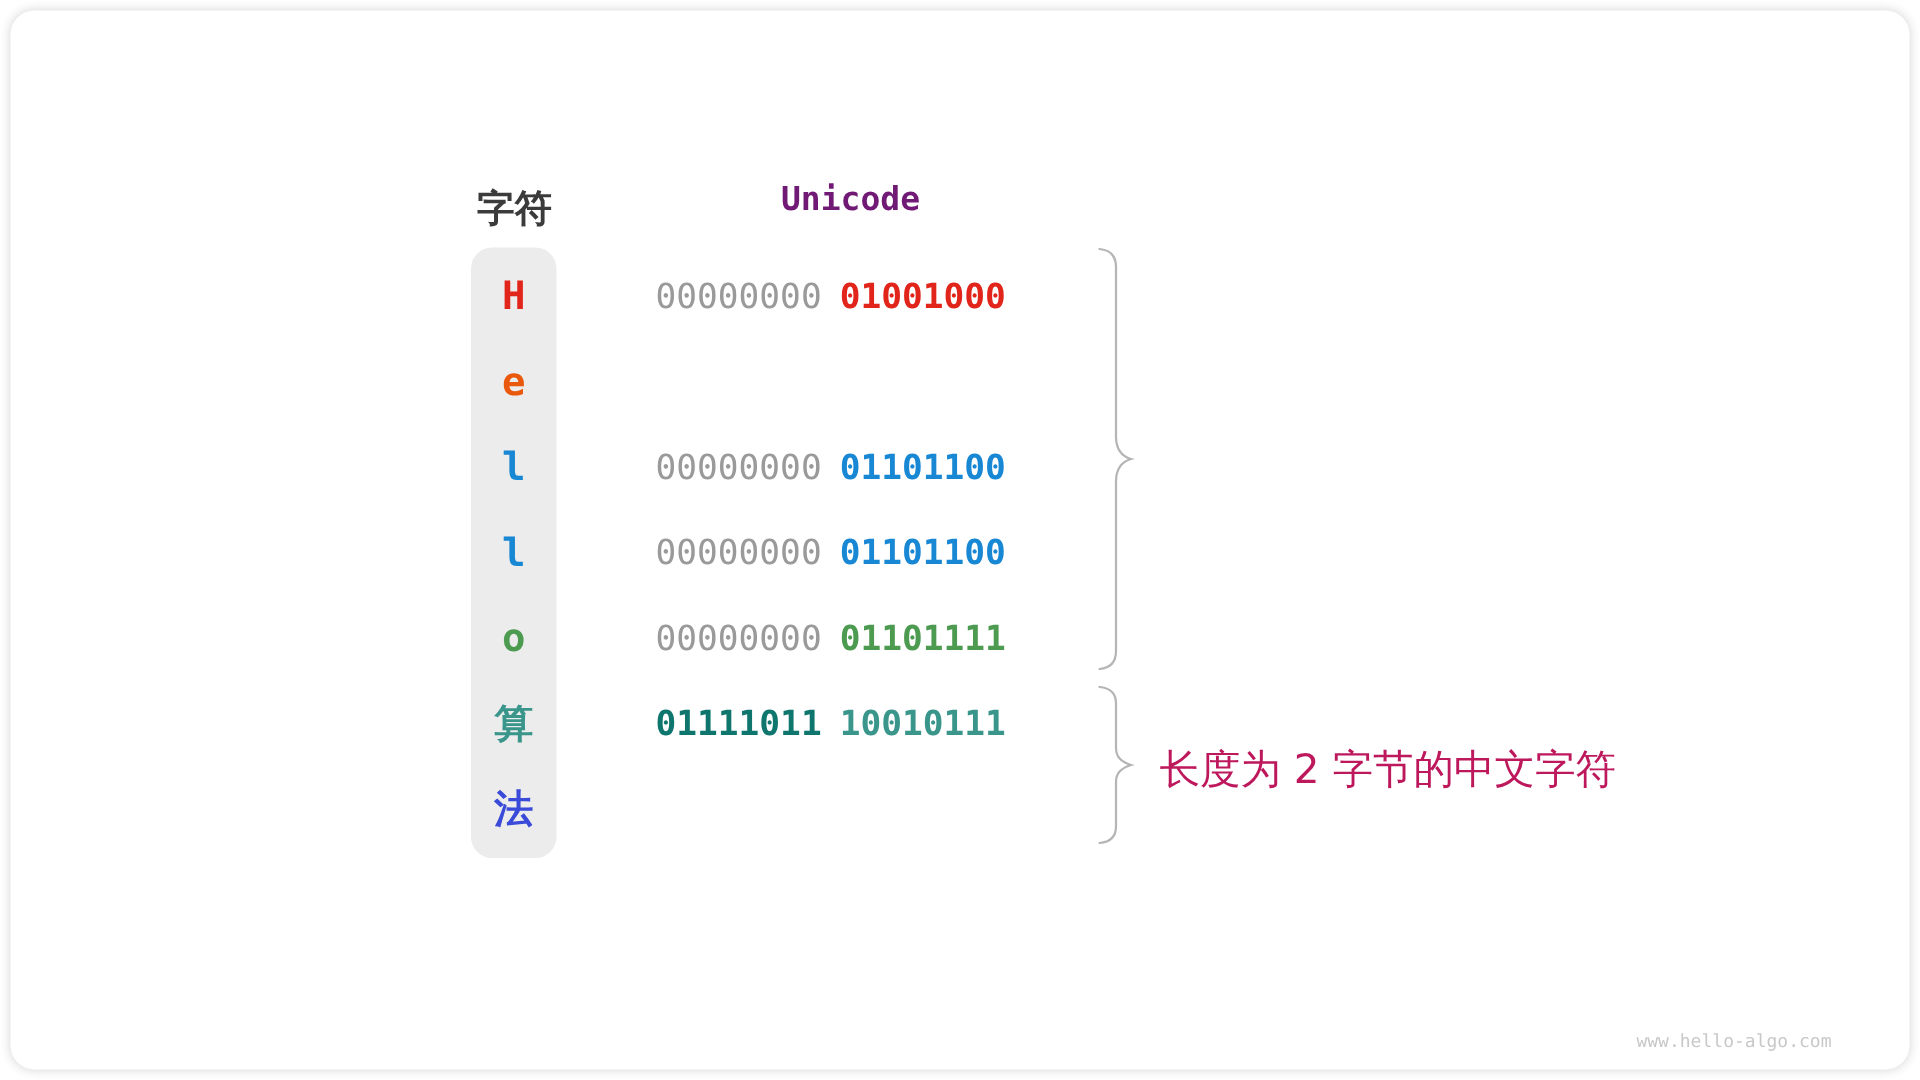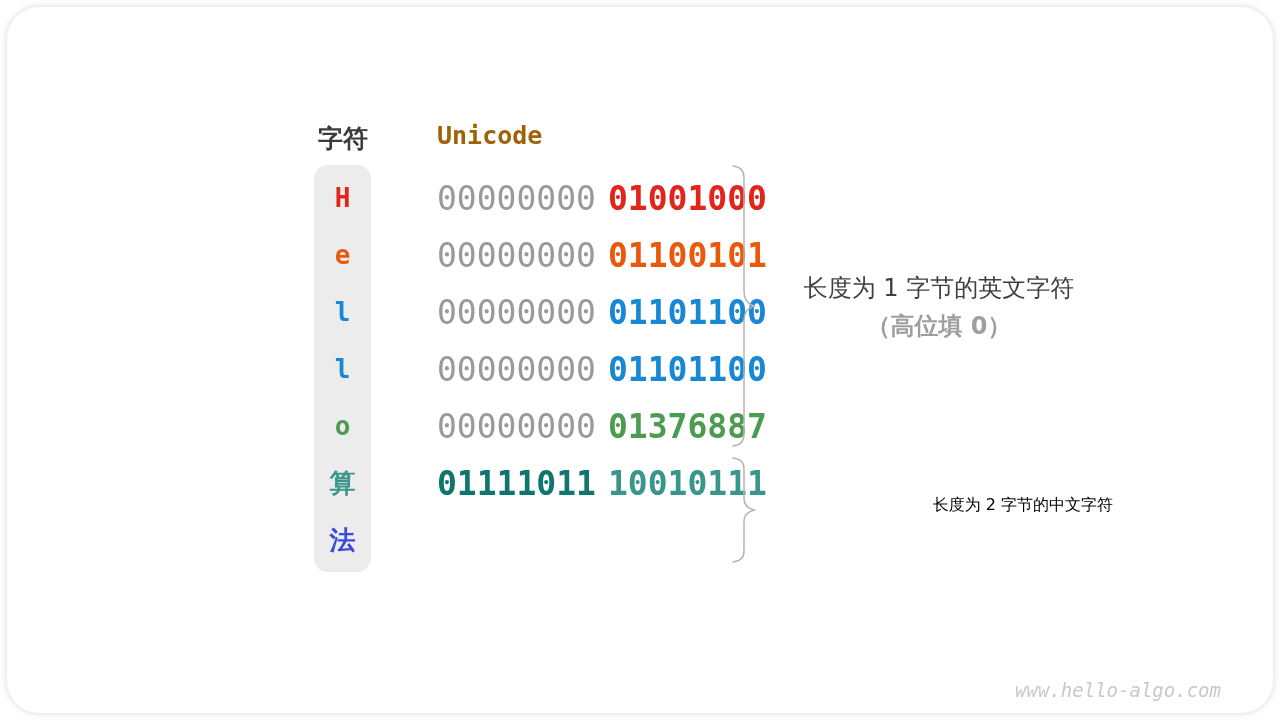--- a/index.html
+++ b/index.html
@@ -1,122 +1,116 @@
 <!DOCTYPE html>
 <html><head>
 <meta charset="utf-8">
 <style>
   * { margin: 0; padding: 0; box-sizing: border-box; }
   html, body { width: 1280px; height: 720px; background: #ffffff; font-family: "DejaVu Sans", "Liberation Sans", sans-serif; }
   .card {
     position: absolute; left: 7px; top: 7px; right: 7px; bottom: 7px;
-    background: #ffffff; border-radius: 32px;
+    background: #ffffff; border-radius: 16px;
     box-shadow: 0 0 7px rgba(0,0,0,0.16);
     overflow: hidden;
   }
   .stage { position: absolute; left: 0; top: 0; width: 1280px; height: 720px; }
 
   .hdr-char {
     position: absolute; left: 300px; top: 115px; width: 72px;
     text-align: center; font-size: 25px; font-weight: 700; color: #3b3b3b;
   }
   .hdr-unicode {
     position: absolute; left: 430px; top: 114px; width: 260px;
-    text-align: left; font-size: 25px; font-weight: 700; color: #a16207;
+    text-align: center; font-size: 22px; font-weight: 700; color: #701a75;
     font-family: "DejaVu Sans Mono", "Liberation Mono", monospace;
   }
 
   .char-col-bg {
     position: absolute; left: 307px; top: 158px; width: 57px; height: 407px;
     background: #ececec; border-radius: 14px;
   }
 
   .row { position: absolute; left: 0; width: 760px; height: 57px; line-height: 57px; }
   .cell-char {
     position: absolute; left: 307px; width: 57px; text-align: center;
     font-size: 26px; font-weight: 700;
     font-family: "DejaVu Sans Mono", "Liberation Mono", monospace;
   }
   .cell-bin {
     position: absolute; left: 430px; white-space: nowrap;
-    font-size: 33px;
+    font-size: 23px;
     font-family: "DejaVu Sans Mono", "Liberation Mono", monospace;
   }
   .byte { display: inline-block; font-weight: 700; }
   .byte.muted-weight { font-weight: 400; }
   .byte + .byte { margin-left: 12px; }
 
   .brace { position: absolute; }
   .brace path { fill: none; stroke: #b5b5b5; stroke-width: 1.5; stroke-linecap: round; }
 
   .note-1 {
     position: absolute; left: 762px; top: 269px; width: 340px;
     text-align: center; color: #3f3f3f; font-size: 24px; line-height: 1.0;
   }
   .note-1 .sub { margin-top: 14px; color: #9e9e9e; font-weight: 700; }
   .note-2 {
     position: absolute; left: 766px; top: 488px; width: 340px;
-    text-align: right; color: #000000; font-size: 16px;
+    text-align: left; color: #be185d; font-size: 27px;
   }
 
   .watermark {
     position: absolute; right: 66px; bottom: 26px;
-    font-size: 19px; color: #c8c8c8;
+    font-size: 12px; color: #c8c8c8;
     font-family: "DejaVu Sans Mono", "Liberation Mono", monospace;
-    font-style: italic;
   }
 </style>
 </head>
 <body>
 
 <div class="card">
   <div class="stage">
 
     <div class="hdr-char">字符</div>
     <div class="hdr-unicode">Unicode</div>
 
     <div class="char-col-bg"></div>
 
     <div class="row" style="top:163px">
       <span class="cell-char" style="color: rgb(225, 37, 27);">H</span>
       <span class="cell-bin"><span class="byte muted-weight" style="color: rgb(154, 154, 154);">00000000</span><span class="byte" style="color: rgb(225, 37, 27);">01001000</span></span>
     </div>
     <div class="row" style="top:220px">
       <span class="cell-char" style="color: rgb(234, 88, 12);">e</span>
-      <span class="cell-bin"><span class="byte muted-weight" style="color: rgb(154, 154, 154);">00000000</span><span class="byte" style="color: rgb(234, 88, 12);">01100101</span></span>
     </div>
     <div class="row" style="top:277px">
       <span class="cell-char" style="color: rgb(24, 135, 212);">l</span>
       <span class="cell-bin"><span class="byte muted-weight" style="color: rgb(154, 154, 154);">00000000</span><span class="byte" style="color: rgb(24, 135, 212);">01101100</span></span>
     </div>
     <div class="row" style="top:334px">
       <span class="cell-char" style="color: rgb(24, 135, 212);">l</span>
       <span class="cell-bin"><span class="byte muted-weight" style="color: rgb(154, 154, 154);">00000000</span><span class="byte" style="color: rgb(24, 135, 212);">01101100</span></span>
     </div>
     <div class="row" style="top:391px">
       <span class="cell-char" style="color: rgb(77, 155, 80);">o</span>
-      <span class="cell-bin"><span class="byte muted-weight" style="color: rgb(154, 154, 154);">00000000</span><span class="byte" style="color: rgb(77, 155, 80);">01376887</span></span>
+      <span class="cell-bin"><span class="byte muted-weight" style="color: rgb(154, 154, 154);">00000000</span><span class="byte" style="color: rgb(77, 155, 80);">01101111</span></span>
     </div>
     <div class="row" style="top:448px">
       <span class="cell-char" style="color: rgb(58, 150, 139);">算</span>
       <span class="cell-bin"><span class="byte" style="color: #0f766e;">01111011</span><span class="byte" style="color: rgb(58, 150, 139);">10010111</span></span>
     </div>
     <div class="row" style="top:505px">
       <span class="cell-char" style="color: rgb(58, 74, 217);">法</span>
     </div>
 
     <svg class="brace" style="left:720px; top:157px" width="32" height="286" viewBox="0 0 32 286">
       <path d="M6 2 Q17 3 17 14 L17 127 Q17 139 27 142 Q17 145 17 157 L17 270 Q17 281 6 282"></path>
     </svg>
     <svg class="brace" style="left:720px; top:449px" width="32" height="108" viewBox="0 0 32 108">
       <path d="M6 2 Q17 3 17 13 L17 43 Q17 51 27 54 Q17 57 17 65 L17 95 Q17 105 6 106"></path>
     </svg>
 
-    <div class="note-1">
-      <div>长度为 1 字节的英文字符</div>
-      <div class="sub">（高位填 0）</div>
-    </div>
     <div class="note-2">长度为 2 字节的中文字符</div>
 
     <div class="watermark">www.hello-algo.com</div>
 
   </div>
 </div>
 
 </body></html>

